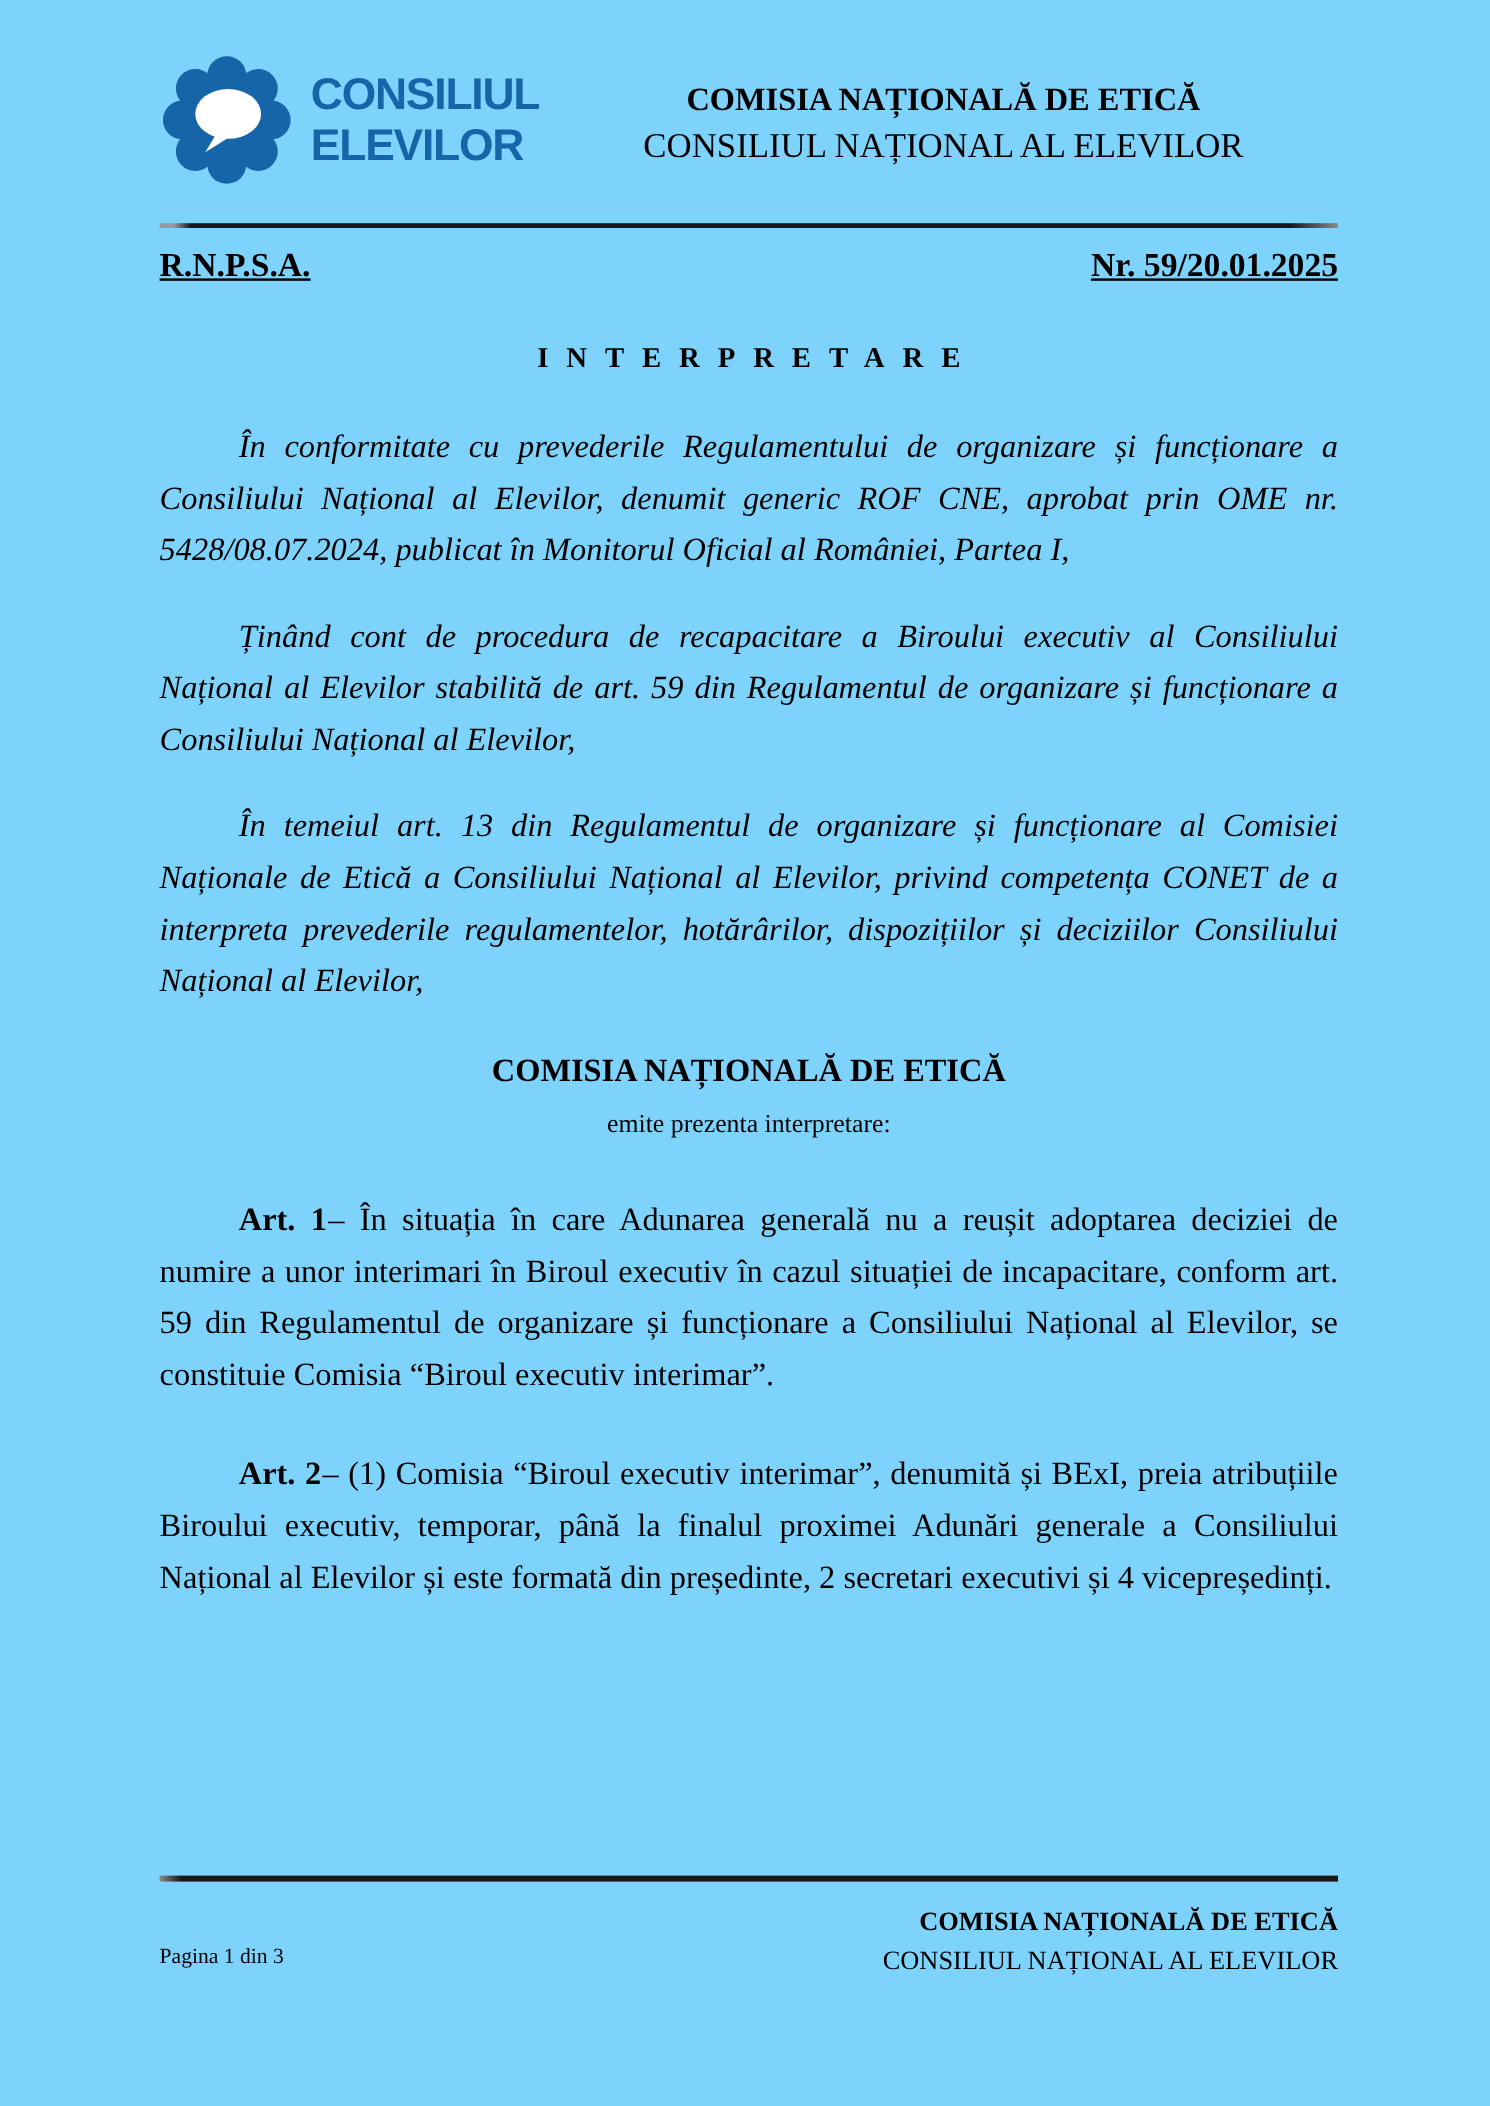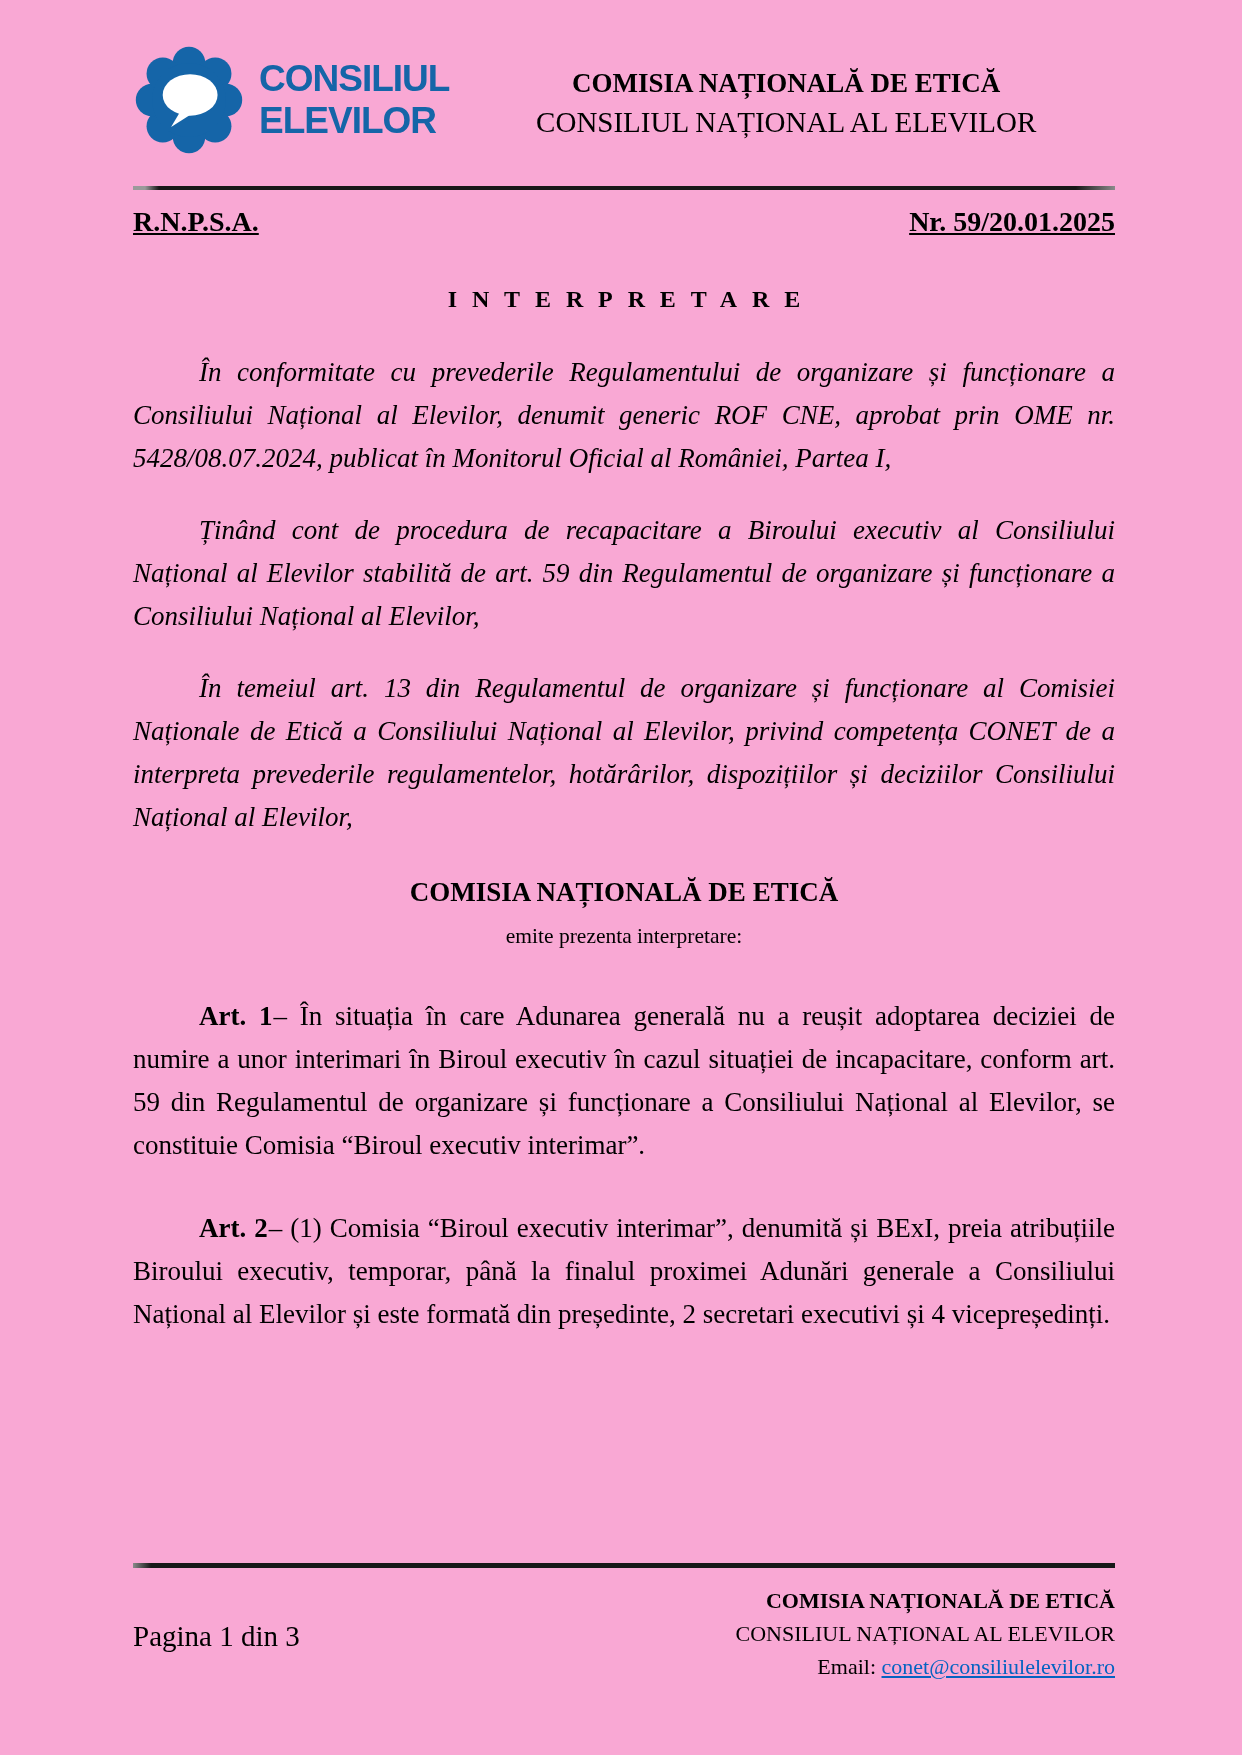--- a/index.html
+++ b/index.html
@@ -1,21 +1,21 @@
 <!DOCTYPE html>
 <html style="--brand: #1565a8; --link: #0563c1;"><head>
 <meta charset="utf-8">
 <style>
   * { margin:0; padding:0; box-sizing:border-box; }
   html,body { background:#e8e8e8; }
   .page {
     position:relative;
     width:1242px; height:1755px;
     margin:0 auto;
-    background:#f9a8d4;
+    background:#7dd3fc;
     font-family:"Liberation Serif", serif;
     color:#000;
     overflow:hidden;
   }
   .content { padding:44px 127px 0 133px; }
 
   
   .hdr { display:flex; align-items:center; }
   .logo-group { display:flex; align-items:center; gap:14px; flex:0 0 auto; }
   .logo-mark { width:112px; height:112px; display:block; }
@@ -50,21 +50,21 @@
   .art-label { font-weight:bold; margin-right:1px; }
 
   .issuer-heading { text-align:center; font-weight:bold; font-size:27px; margin-top:38px; }
   .issuer-sub { text-align:center; font-size:21.5px; margin-top:16px; }
   p.article { margin-top:40px; }
   p.article.first-art { margin-top:46px; }
 
   
   .footer { position:absolute; left:133px; right:127px; top:1563px; }
   .footer-row { display:flex; justify-content:space-between; margin-top:16px; }
-  .footer-left { font-size:29px; margin-top:36px; }
+  .footer-left { font-size:18px; margin-top:36px; }
   .footer-right { text-align:right; font-size:22px; line-height:33px; }
   .footer-org-bold { font-weight:bold; }
   .email-link { color:var(--link); text-decoration:underline; }
 </style>
 </head>
 <body>
 
 <div class="page">
   <div class="content">
 
@@ -119,17 +119,16 @@
 
   </div>
 
   <div class="footer">
     <div class="rule-thick"></div>
     <div class="footer-row">
       <div class="footer-left">Pagina 1 din 3</div>
       <div class="footer-right">
         <div class="footer-org-bold">COMISIA NAȚIONALĂ DE ETICĂ</div>
         <div>CONSILIUL NAȚIONAL AL ELEVILOR</div>
-        <div><span>Email: </span><a href="#" class="email-link">conet@consiliulelevilor.ro</a></div>
       </div>
     </div>
   </div>
 </div>
 
 </body></html>

